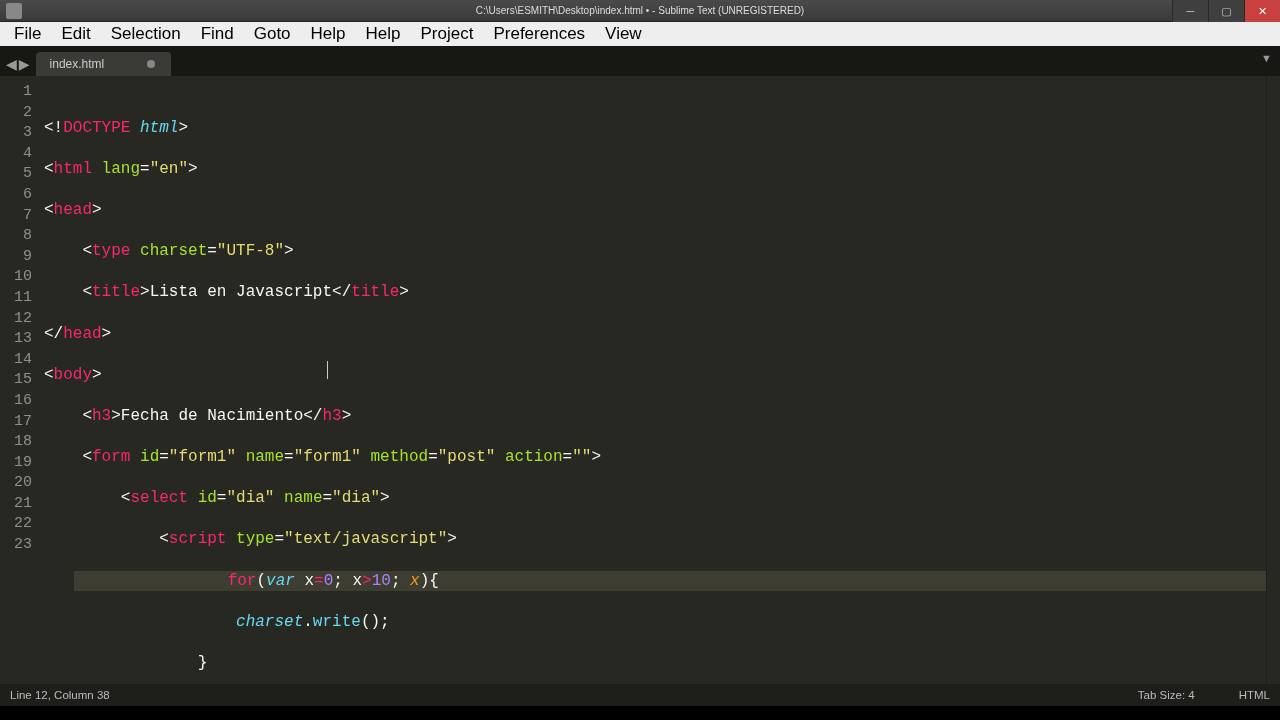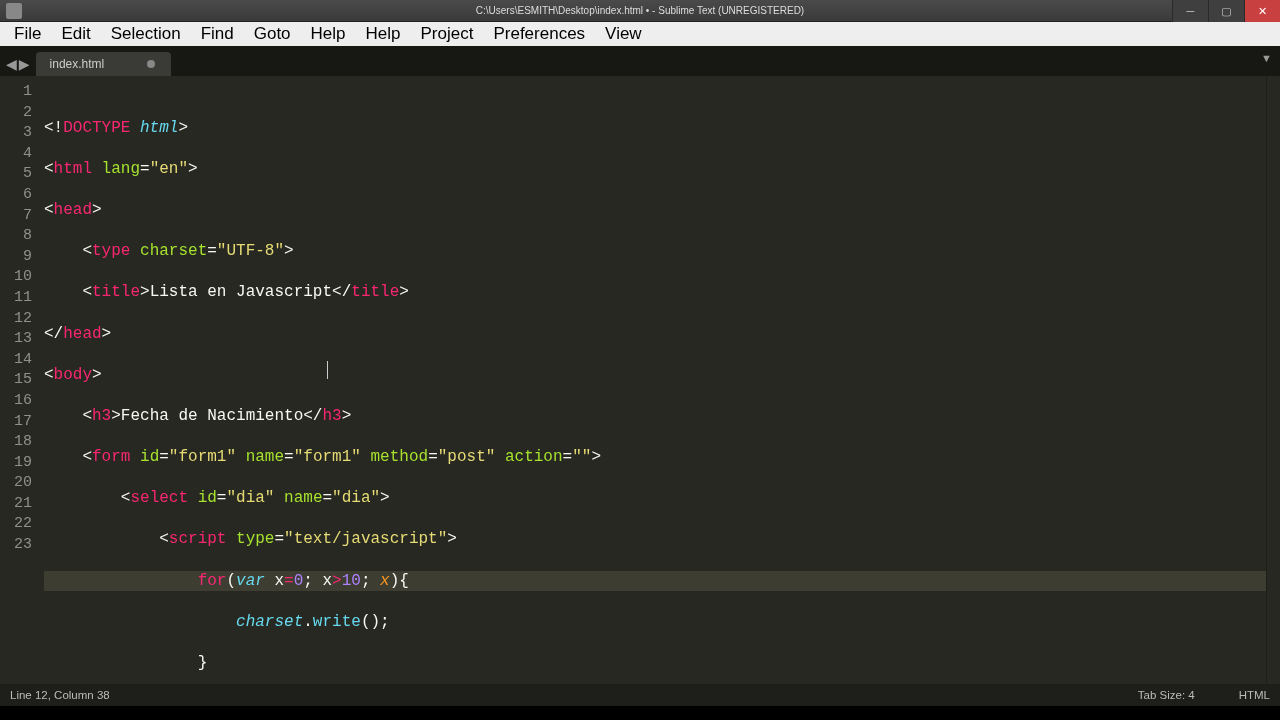--- a/index.html
+++ b/index.html
@@ -123,21 +123,21 @@
   font-size: 15px;
 }
 .gutter div { height: 20.6px; }
 .code {
   flex: 1;
   padding-top: 21px;
   white-space: pre;
   position: relative;
 }
 .code-line { height: 20.6px; position: relative; }
-.code-line.hl { background: #3e3d32; }
+.code-line.hl { background: #3e3d32; margin-left: 30px; }
 .p  { color: #f8f8f2; } 
 .t  { color: #f92672; } 
 .a  { color: #a6e22e; } 
 .s  { color: #e6db74; } 
 .k  { color: #f92672; } 
 .st { color: #66d9ef; font-style: italic; } 
 .n  { color: #ae81ff; } 
 .v  { color: #66d9ef; font-style: italic; } 
 .f  { color: #66d9ef; } 
 .op { color: #f92672; } 

